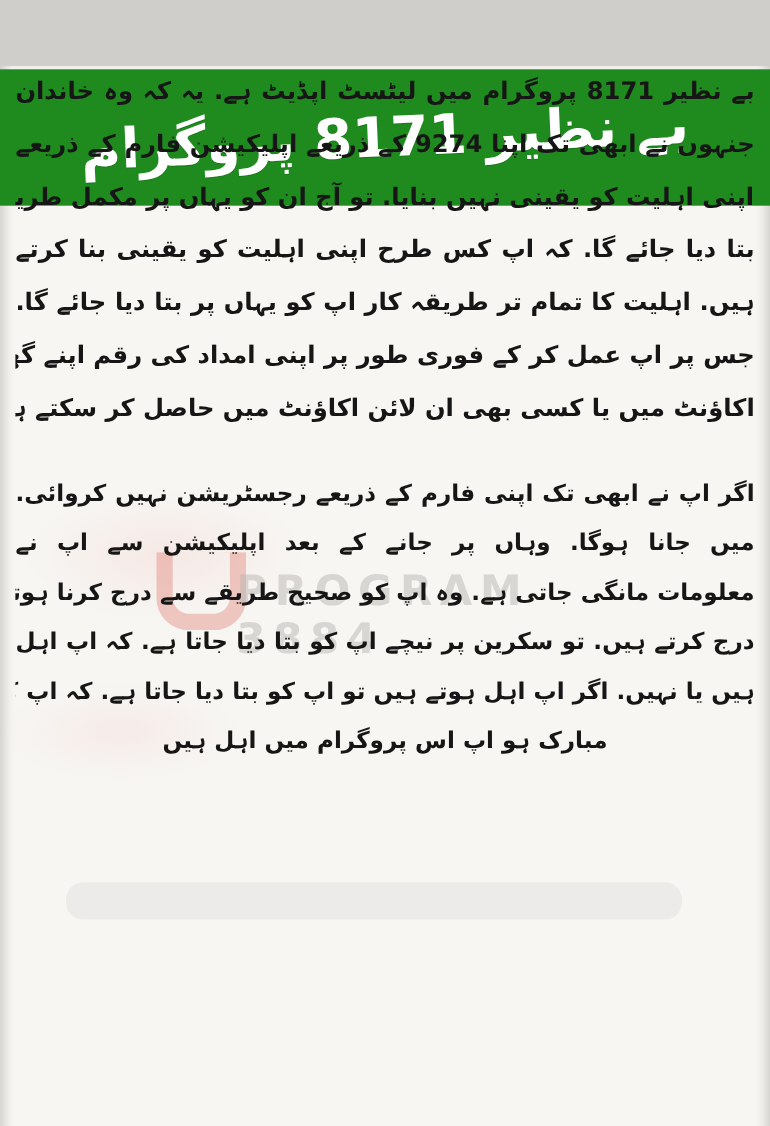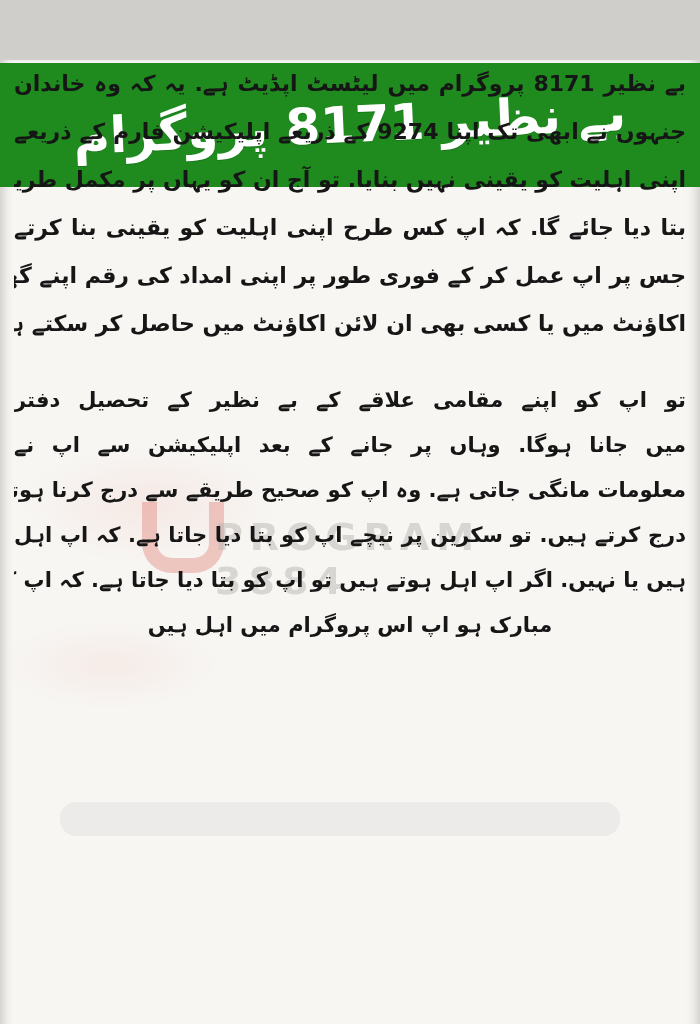--- a/index.html
+++ b/index.html
@@ -74,25 +74,26 @@
     <div class="wm-text">PROGRAM 3884</div>
     <div class="wm-band"></div>
   </div>
 
   <div class="article">
     <div class="para para-1">
       <div class="tline">بے نظیر 8171 پروگرام میں لیٹسٹ اپڈیٹ ہے. یہ کہ وہ خاندان</div>
       <div class="tline">جنہوں نے ابھی تک اپنا 9274 کے ذریعے اپلیکیشن فارم کے ذریعے</div>
       <div class="tline">اپنی اہلیت کو یقینی نہیں بنایا. تو آج ان کو یہاں پر مکمل طریقہ کار</div>
       <div class="tline">بتا دیا جائے گا. کہ اپ کس طرح اپنی اہلیت کو یقینی بنا کرتے</div>
+      <div class="tline">ہیں. اہلیت کا تمام تر طریقہ کار اپ کو یہاں پر بتا دیا جائے گا.</div>
       <div class="tline">جس پر اپ عمل کر کے فوری طور پر اپنی امداد کی رقم اپنے گھر کے</div>
       <div class="tline">اکاؤنٹ میں یا کسی بھی ان لائن اکاؤنٹ میں حاصل کر سکتے ہے</div>
     </div>
     <div class="para para-2">
-      <div class="tline">تو اپ کو اپنے مقامی علاقے کے بے نظیر کے تحصیل دفتر</div>
+      <div class="tline">اگر اپ نے ابھی تک اپنی فارم کے ذریعے رجسٹریشن نہیں کروائی.</div>
       <div class="tline">میں جانا ہوگا. وہاں پر جانے کے بعد اپلیکیشن سے اپ نے</div>
       <div class="tline">معلومات مانگی جاتی ہے. وہ اپ کو صحیح طریقے سے درج کرنا ہوتی</div>
       <div class="tline">درج کرتے ہیں. تو سکرین پر نیچے اپ کو بتا دیا جاتا ہے. کہ اپ اہل</div>
       <div class="tline">ہیں یا نہیں. اگر اپ اہل ہوتے ہیں تو اپ کو بتا دیا جاتا ہے. کہ اپ کا</div>
       <div class="tline center">مبارک ہو اپ اس پروگرام میں اہل ہیں</div>
     </div>
   </div>
 
 </div>
 

